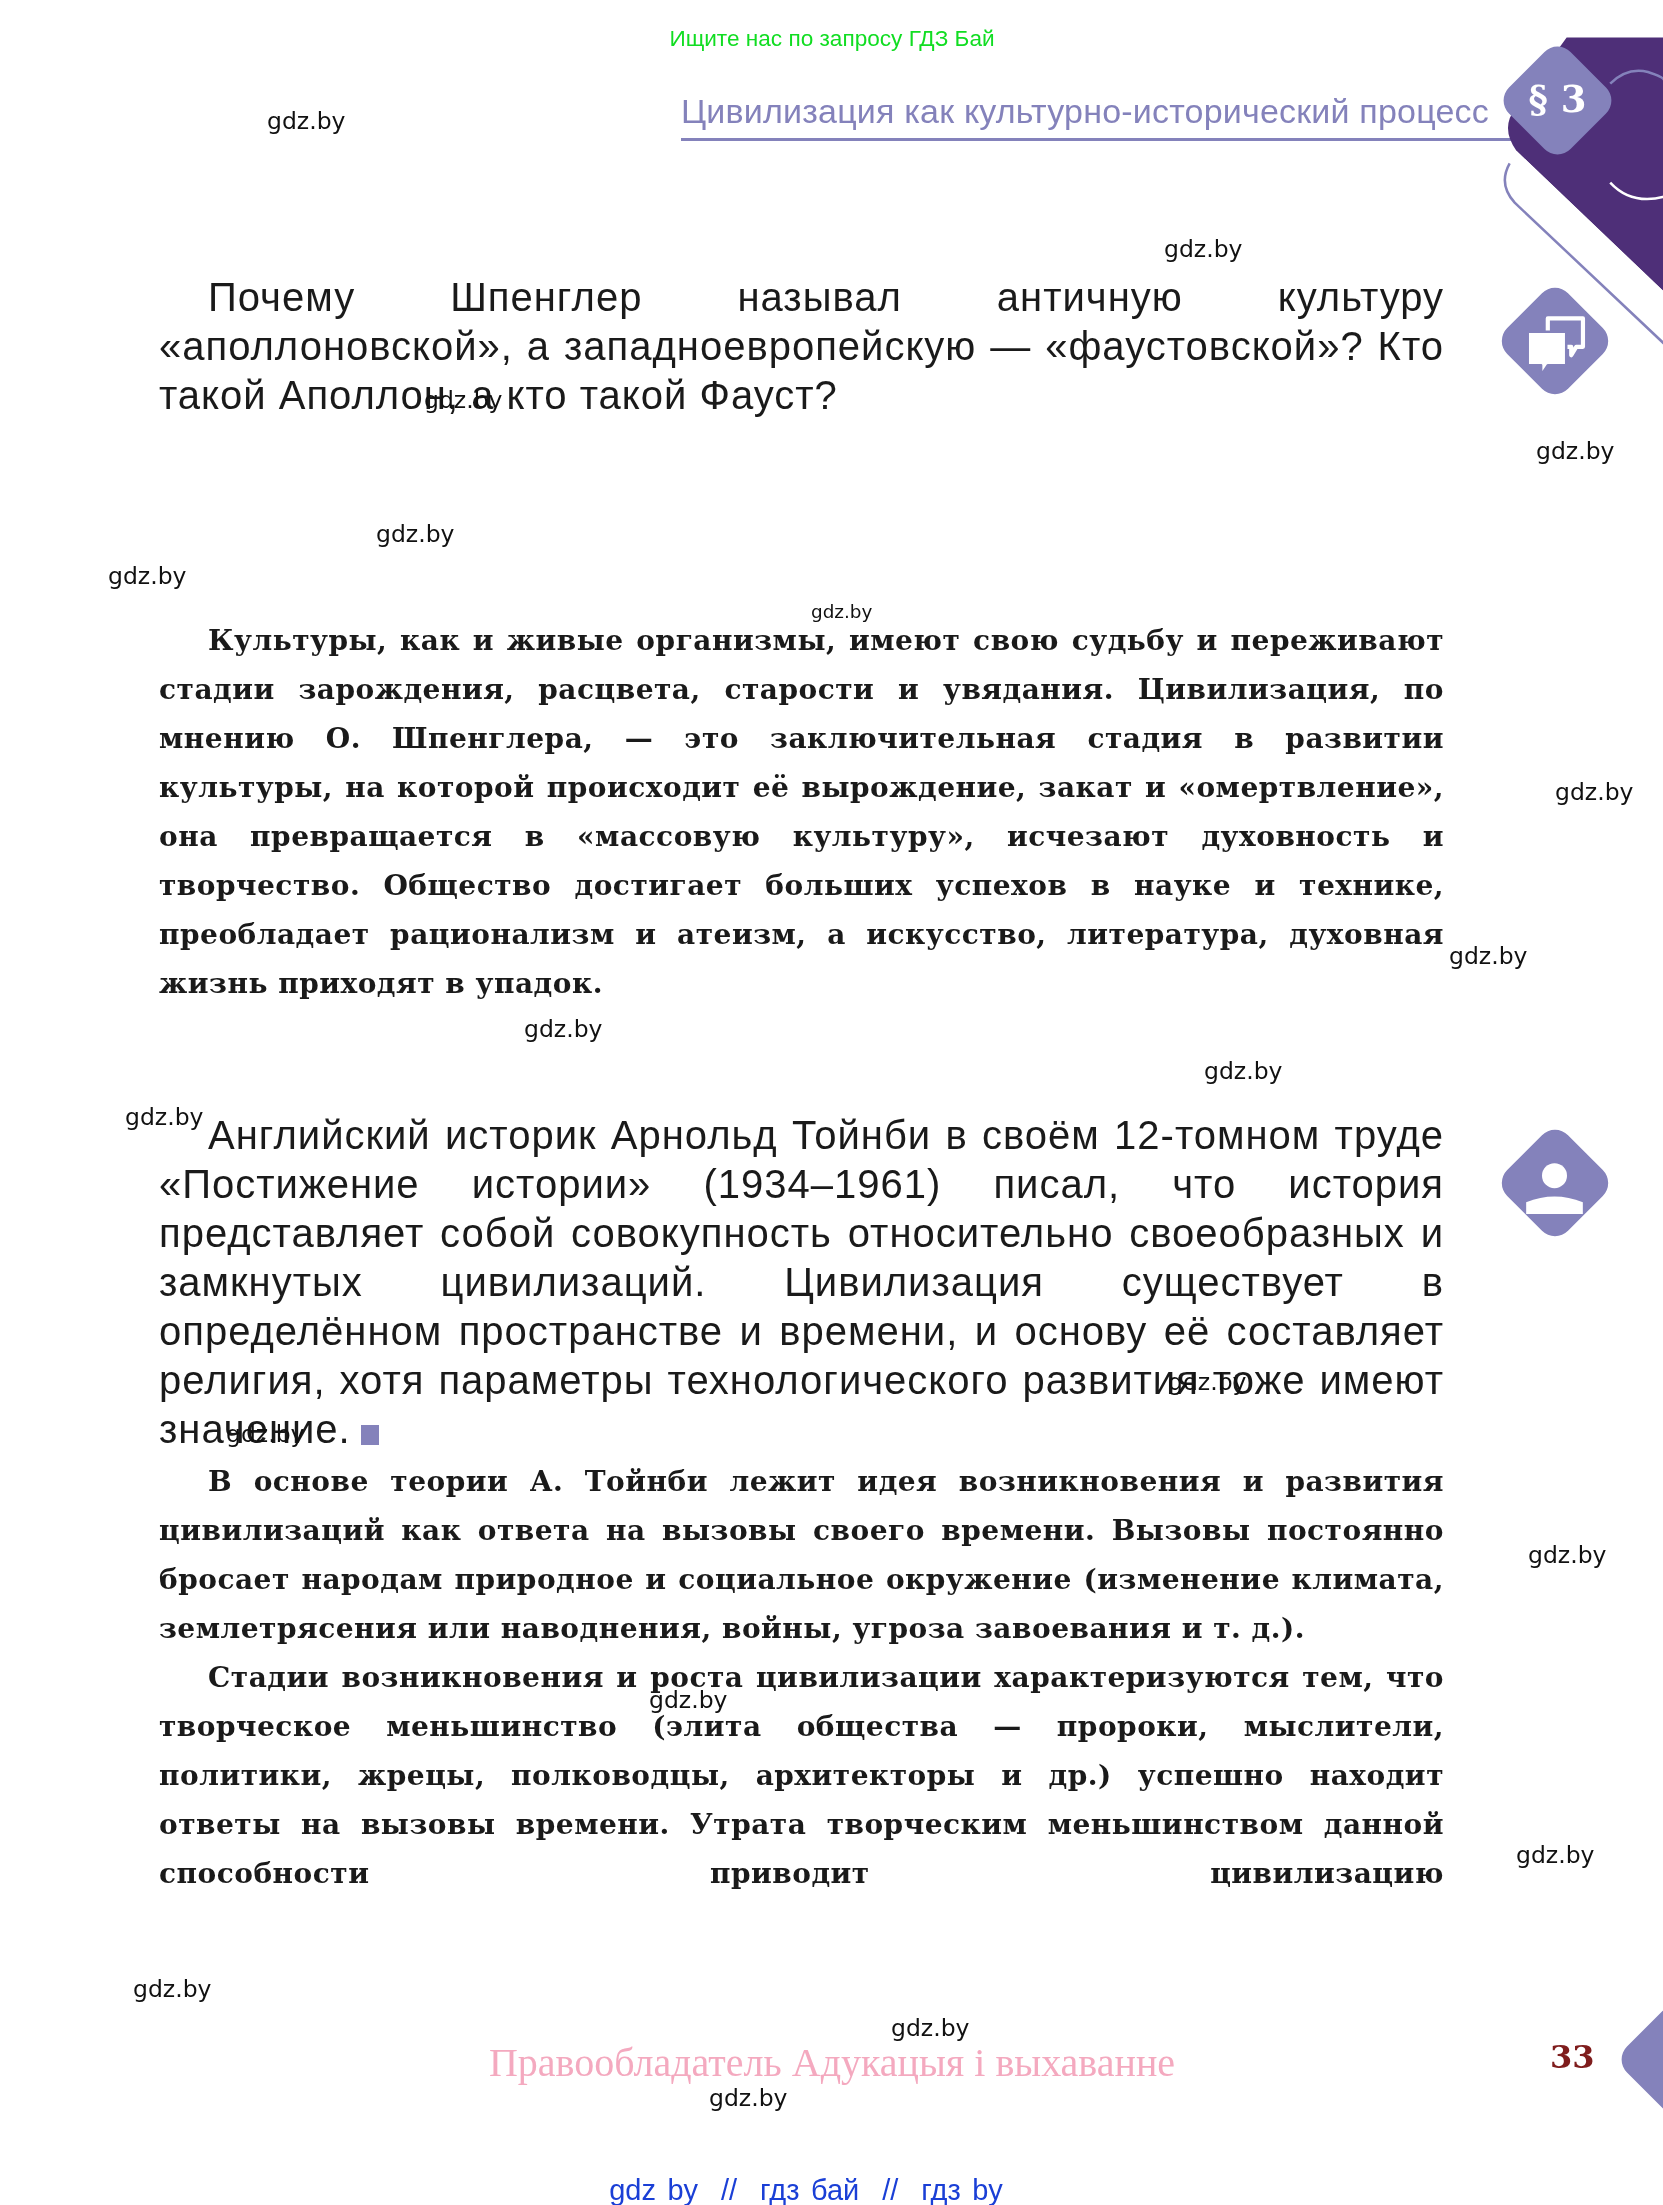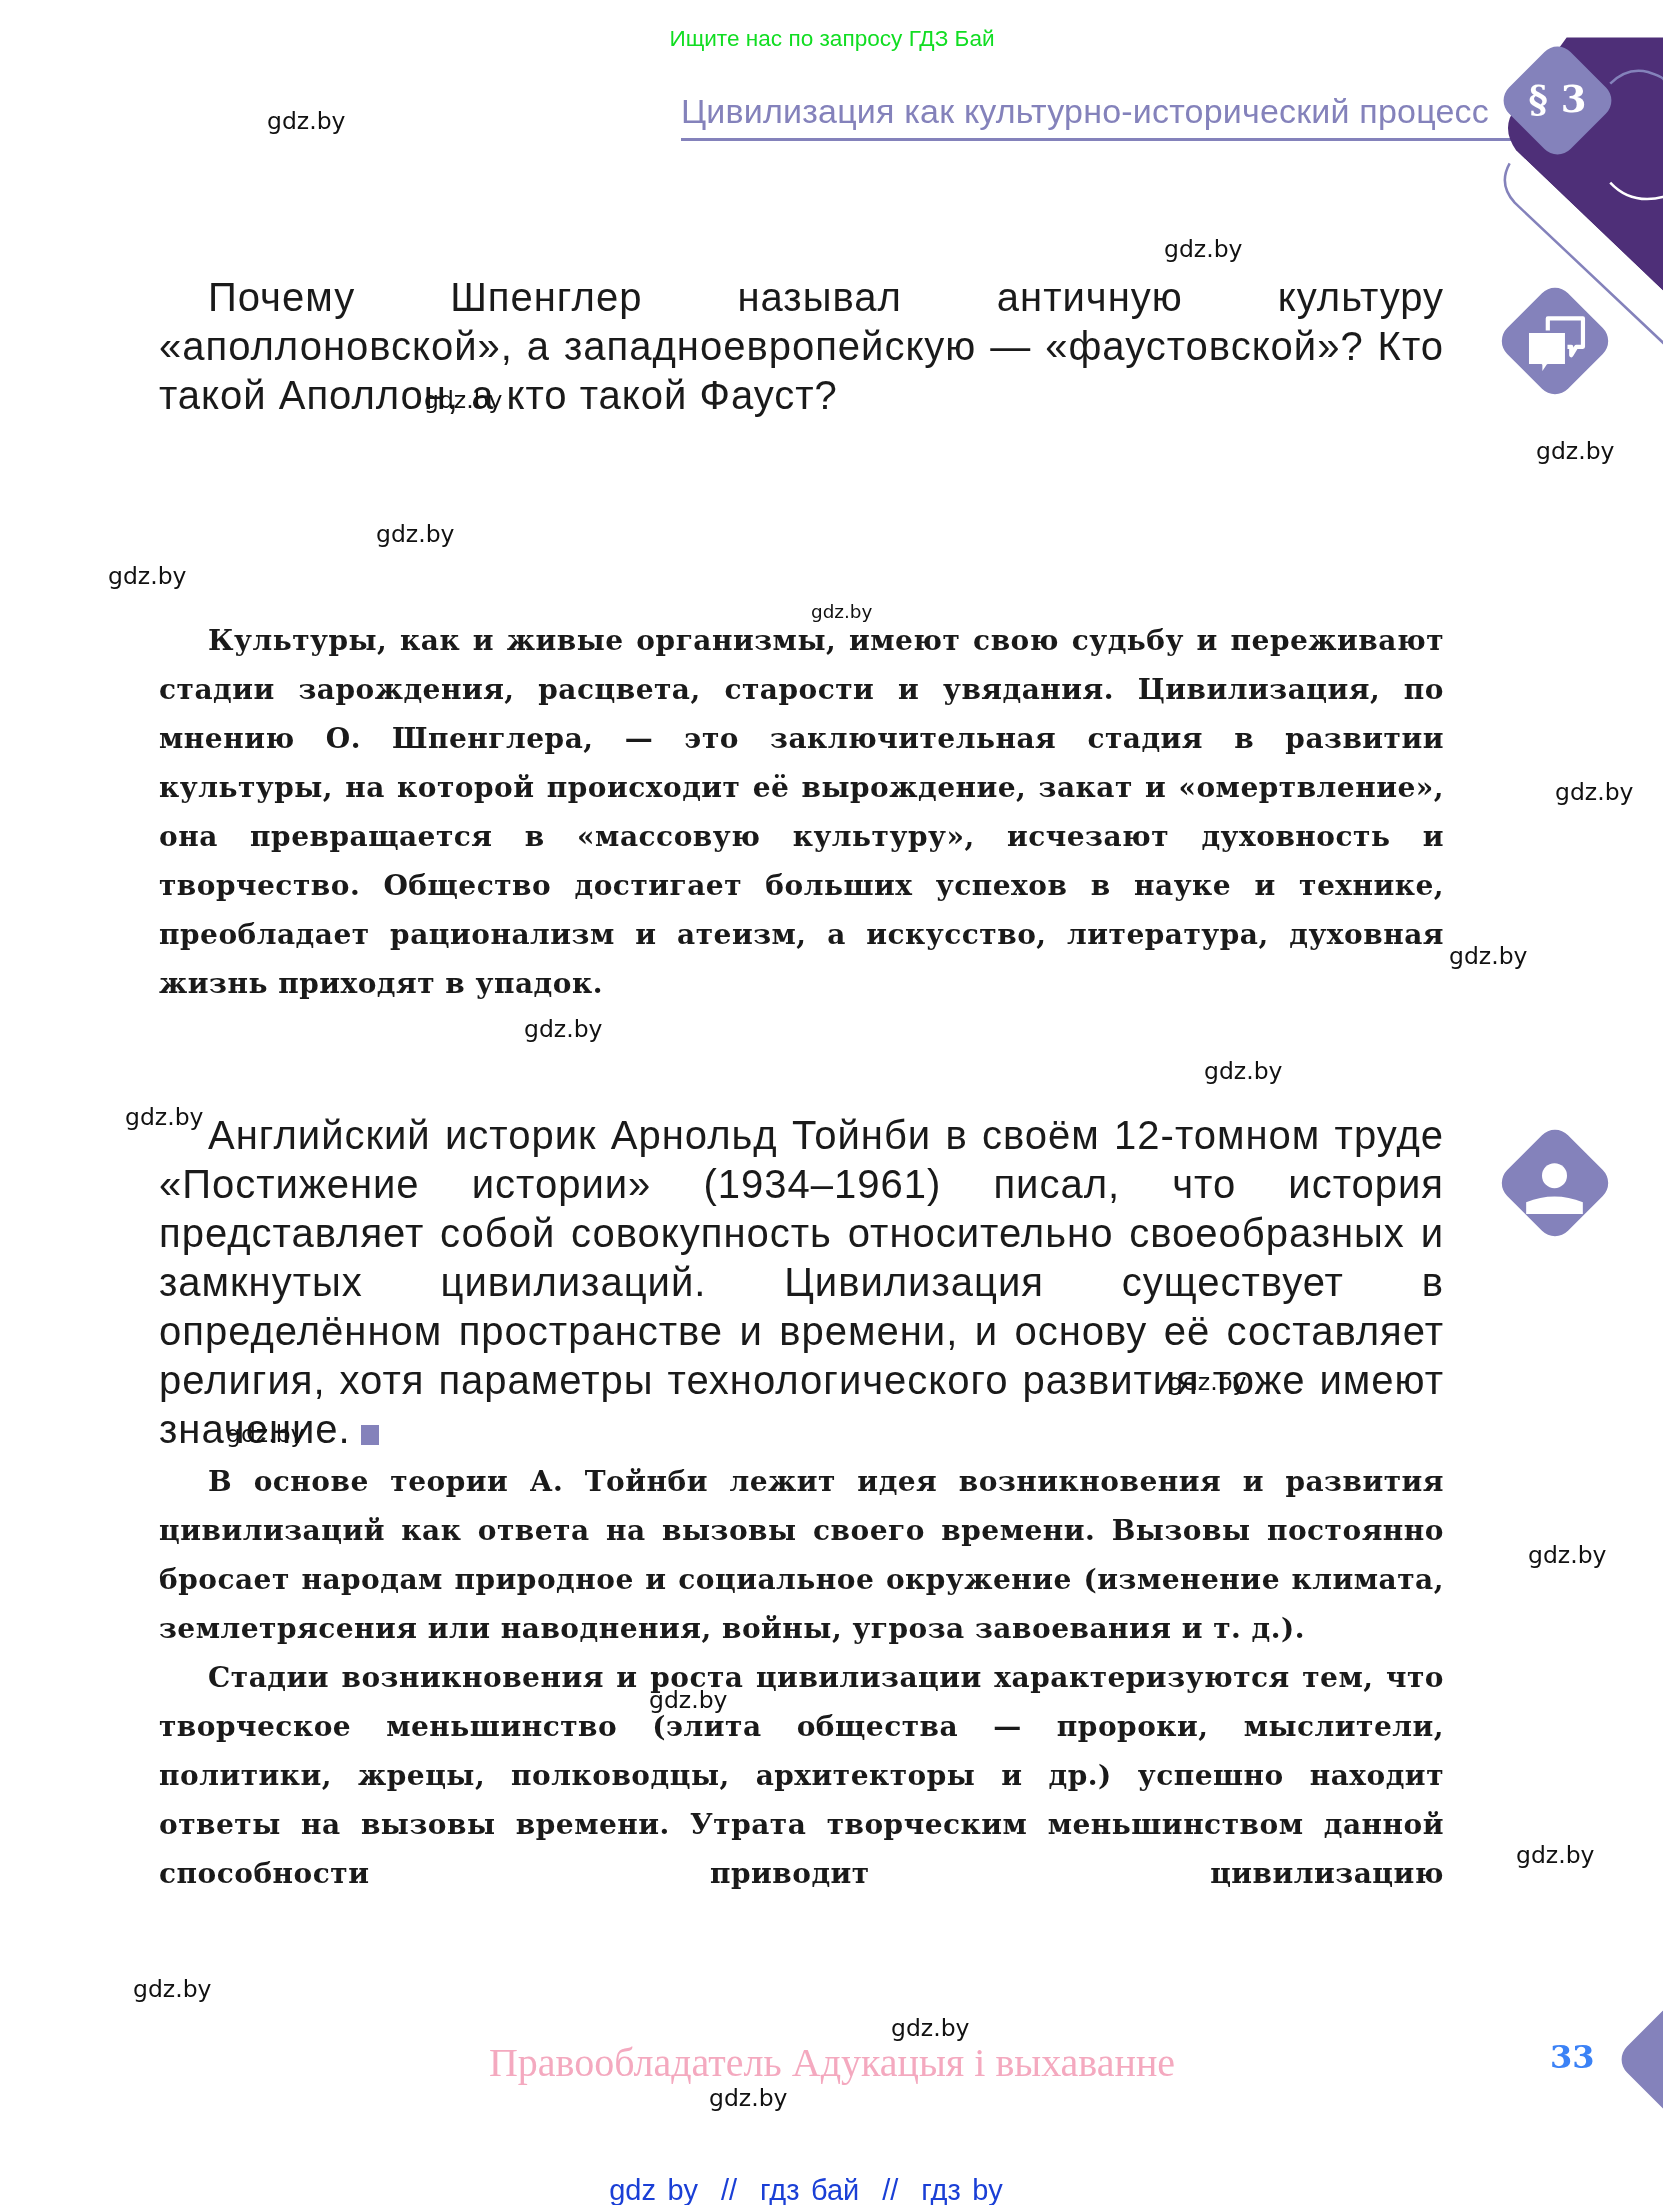--- a/index.html
+++ b/index.html
@@ -10,21 +10,21 @@
   .title-rule { left:681px; top:138px; width:839px; height:3.4px; background:#8482bb; }
   .wm { font-family:"DejaVu Sans", sans-serif; font-size:23.5px; color:#111; white-space:nowrap; }
   .wm.small { font-size:18.4px; }
   .para { left:159px; width:1285px; text-align:justify; text-align-last:left; }
   .sans { font-family:"Liberation Sans", sans-serif; font-size:40px; line-height:49px; letter-spacing:1px; color:#1a1a1a; }
   .serif { font-family:"DejaVu Serif", serif; font-weight:bold; font-size:28px; line-height:49px; letter-spacing:0.5px; color:#1a1a1a; }
   .para p { margin:0; text-indent:49px; }
   .end-mark { display:inline-block; width:18.4px; height:20px; background:#8482bb; vertical-align:-1.7px; margin-left:10px; }
   .diamond { position:absolute; width:86px; height:86px; background:#8482bb; border-radius:18.4px; transform:rotate(45deg); }
   .footer-rights { left:0; width:1664px; top:2039px; text-align:center; font-family:Liberation Serif, serif; font-size:40px; color:#f4a9bf; }
-  .page-number { left:1550px; top:2038px; font-family:"DejaVu Serif", serif; font-weight:bold; font-size:32px; color:#3b82f6; }
+  .page-number { left:1550px; top:2038px; font-family:"DejaVu Serif", serif; font-weight:bold; font-size:32px; color:#7f1d1d; }
   .footer-links { left:0; width:1612px; top:2174px; text-align:center; font-family:"Liberation Sans", sans-serif; font-size:29px; color:#1a3fd6; word-spacing:3.4px; }
 </style>
 </head>
 <body>
 
 <div class="abs top-banner">Ищите нас по запросу ГДЗ Бай</div>
 
 <div class="abs running-title">Цивилизация как культурно-исторический процесс</div>
 <div class="abs title-rule"></div>
 

